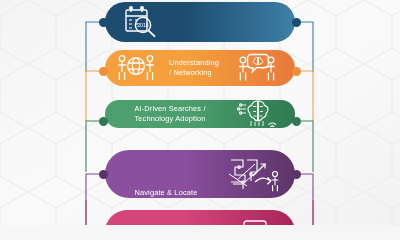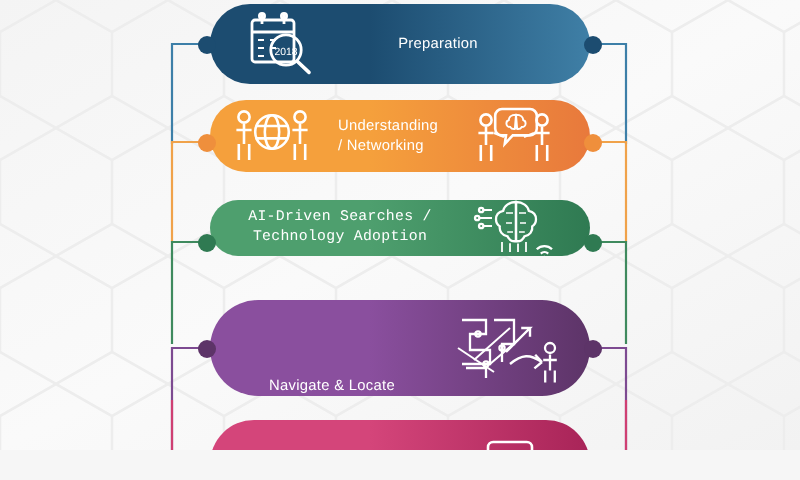--- a/index.html
+++ b/index.html
@@ -45,21 +45,21 @@
     line-height:1.38;
     letter-spacing:.15px;
     flex:1 1 auto;
     white-space:pre-line;
   }
   .label.center{text-align:center;}
   .label.left{text-align:left;}
   
   #row-0{top:2px;height:40px;}
   #row-1{top:50px;height:36px;}
-  #row-2{top:100px;height:28px;font-family:Liberation Mono, monospace;}
+  #row-2{top:100px;height:28px;}
   #row-3{top:150px;height:48px;align-items:flex-end;}
   #row-4{top:210px;height:44px;}
 </style>
 </head>
 <body style="background: rgb(246, 246, 246);">
 
 <svg id="hex-bg" width="400" height="225" viewBox="0 0 400 225" aria-hidden="true">
   <defs>
     <pattern id="hexpat" width="56" height="64" patternUnits="userSpaceOnUse">
       <path d="M28 0 L56 16 L56 48 L28 64 L0 48 L0 16 Z" fill="none" stroke="#ededed" stroke-width="1.3"></path>
@@ -104,21 +104,20 @@
           <path d="M10 2 V7 M21 2 V7"></path>
           <circle cx="10" cy="3" r="1.3" fill="none"></circle>
           <circle cx="21" cy="3" r="1.3" fill="none"></circle>
           <path d="M8 15 H11 M8 19 H11 M8 23 H11 M14 15 H17 M14 19 H17" stroke-width="1.1"></path>
           <circle cx="22" cy="20" r="7.6"></circle>
           <path d="M27.6 25.6 L33.5 31.2" stroke-width="1.8" stroke-linecap="round"></path>
         </g>
         <text x="22" y="22.3" font-size="5.2" fill="#ffffff" text-anchor="middle" font-family="Liberation Sans, sans-serif">2018</text>
       </svg>
     </div>
-    <div class="label center" style="padding-right:34px;">Preparation</div>
   </div>
   <div class="nub left" id="nub-0-l" style="top: 22px; margin-top: -4.5px; background: rgb(28, 76, 112);"></div>
   <div class="nub right" id="nub-0-r" style="top: 22px; margin-top: -4.5px; background: rgb(28, 76, 112);"></div>
 
   <div class="row" id="row-1" style="background: linear-gradient(90deg, rgb(245, 160, 60) 0%, rgb(245, 160, 60) 42%, rgb(232, 121, 60) 100%);">
     <div class="icon-slot" style="width:62px;">
       <svg width="46" height="32" viewBox="0 0 46 32">
         <g fill="none" stroke="#ffffff" stroke-width="1.3">
           <circle cx="23" cy="14" r="8.4"></circle>
           <ellipse cx="23" cy="14" rx="3.6" ry="8.4"></ellipse>

